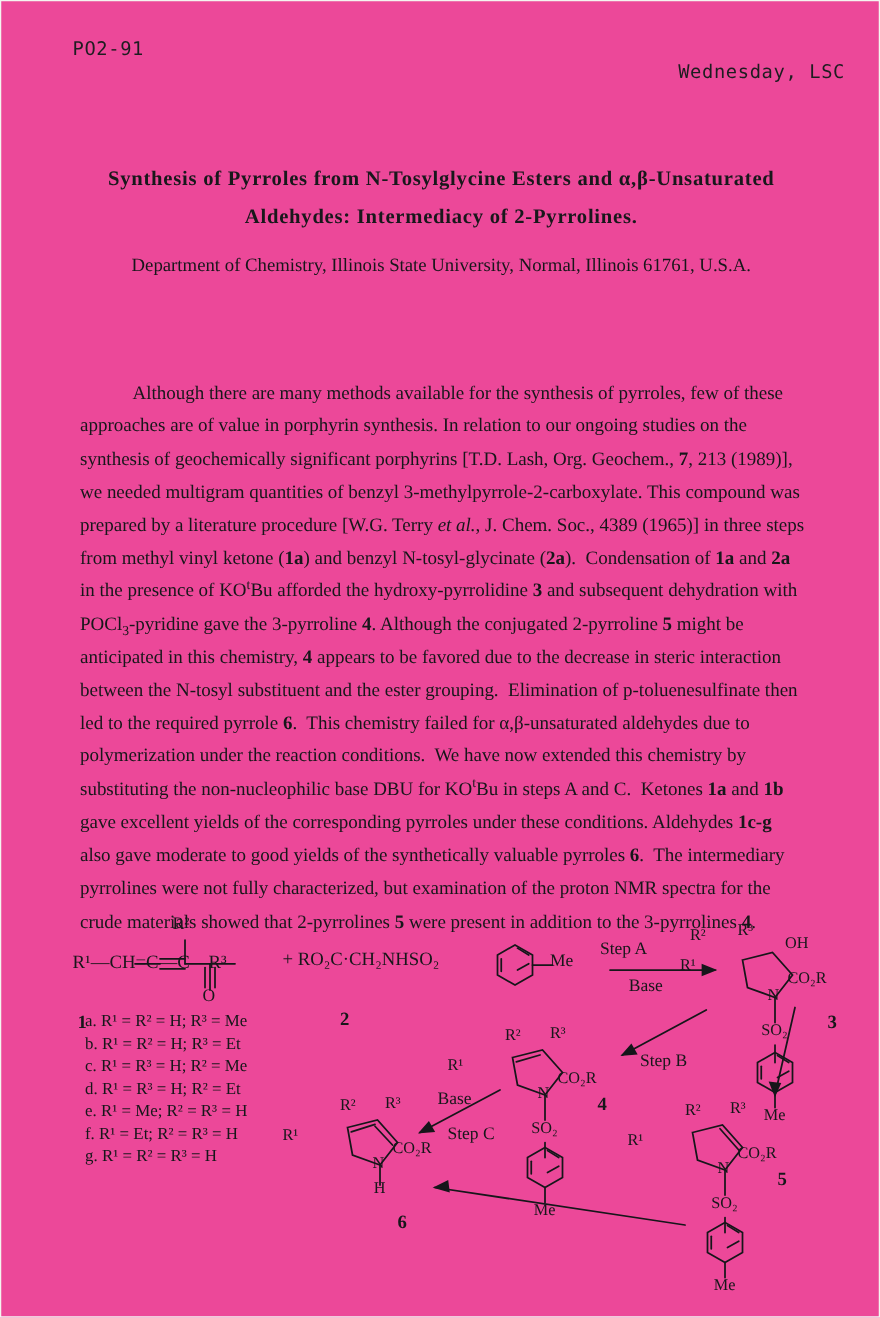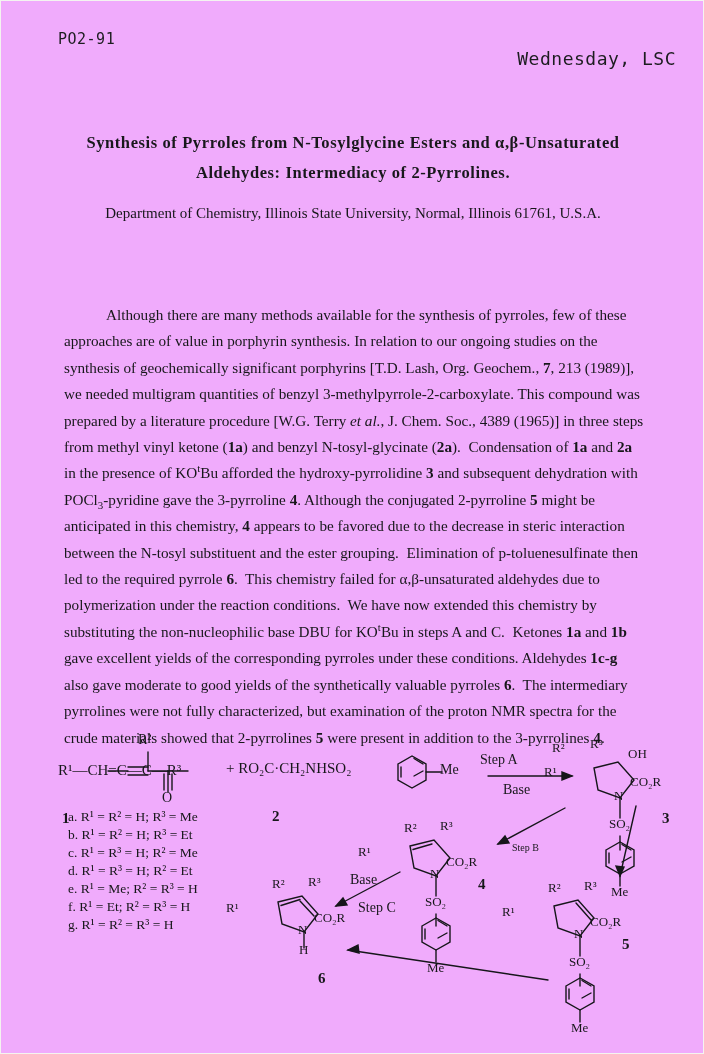--- a/index.html
+++ b/index.html
@@ -11,21 +11,21 @@
     width: 704px;
     height: 1054px;
     position: relative;
     font-family: "Liberation Serif", serif;
     color: #17171a;
     overflow: hidden;
   }
   .page {
     position: absolute;
     inset: 0;
-    background: #f0abfc;
+    background: #ec4899;
     
     box-shadow: inset 0 0 0 1px #f4f4f0;
   }
   
   .runhead {
     position: absolute;
     top: 30px;
     left: 0;
     right: 0;
     height: 34px;
@@ -37,21 +37,21 @@
     font-family: "DejaVu Sans Mono", monospace;
     font-size: 15px;
     letter-spacing: 0.5px;
     color: #1d1d20;
   }
   .runhead .day {
     position: absolute;
     right: 28px;
     top: 18px;
     font-family: "DejaVu Sans Mono", monospace;
-    font-size: 18px;
+    font-size: 15px;
     letter-spacing: 0.5px;
     color: #1d1d20;
   }
   
   .titleblock {
     position: absolute;
     top: 128px;
     left: 48px;
     width: 610px;
     text-align: center;
@@ -223,21 +223,21 @@
     <div class="lbl" style="left:138px; top:6px;  font-size:14px;">R²</div>
     <div class="lbl" style="left:162px; top:64px; font-size:14px;">O</div>
     <div class="lbl b" style="left:62px; top:84px; font-size:15px;">1</div>
 
     <div class="lbl" style="left:226px; top:34px; font-size:15px;">+ RO₂C·CH₂NHSO₂</div>
     <div class="lbl" style="left:440px; top:36px; font-size:14px;">Me</div>
     <div class="lbl b" style="left:272px; top:82px; font-size:15px;">2</div>
 
     <div class="lbl" style="left:480px; top:26px; font-size:14px;">Step A</div>
     <div class="lbl" style="left:503px; top:56px; font-size:14px;">Base</div>
-    <div class="lbl" style="left:512px; top:116px; font-size:10px;">Step B</div>
+    <div class="lbl" style="left:512px; top:116px; font-size:14px;">Step B</div>
     <div class="lbl" style="left:350px; top:146px; font-size:14px;">Base</div>
     <div class="lbl" style="left:358px; top:174px; font-size:14px;">Step C</div>
 
     <div class="lbl" style="left:552px; top:14px; font-size:13px;">R²</div>
     <div class="lbl" style="left:590px; top:10px; font-size:13px;">R³</div>
     <div class="lbl" style="left:628px; top:20px; font-size:13px;">OH</div>
     <div class="lbl" style="left:544px; top:38px; font-size:13px;">R¹</div>
     <div class="lbl" style="left:630px; top:48px; font-size:13px;">CO₂R</div>
     <div class="lbl" style="left:614px; top:62px; font-size:13px;">N</div>
     <div class="lbl" style="left:609px; top:90px; font-size:13px;">SO₂</div>

